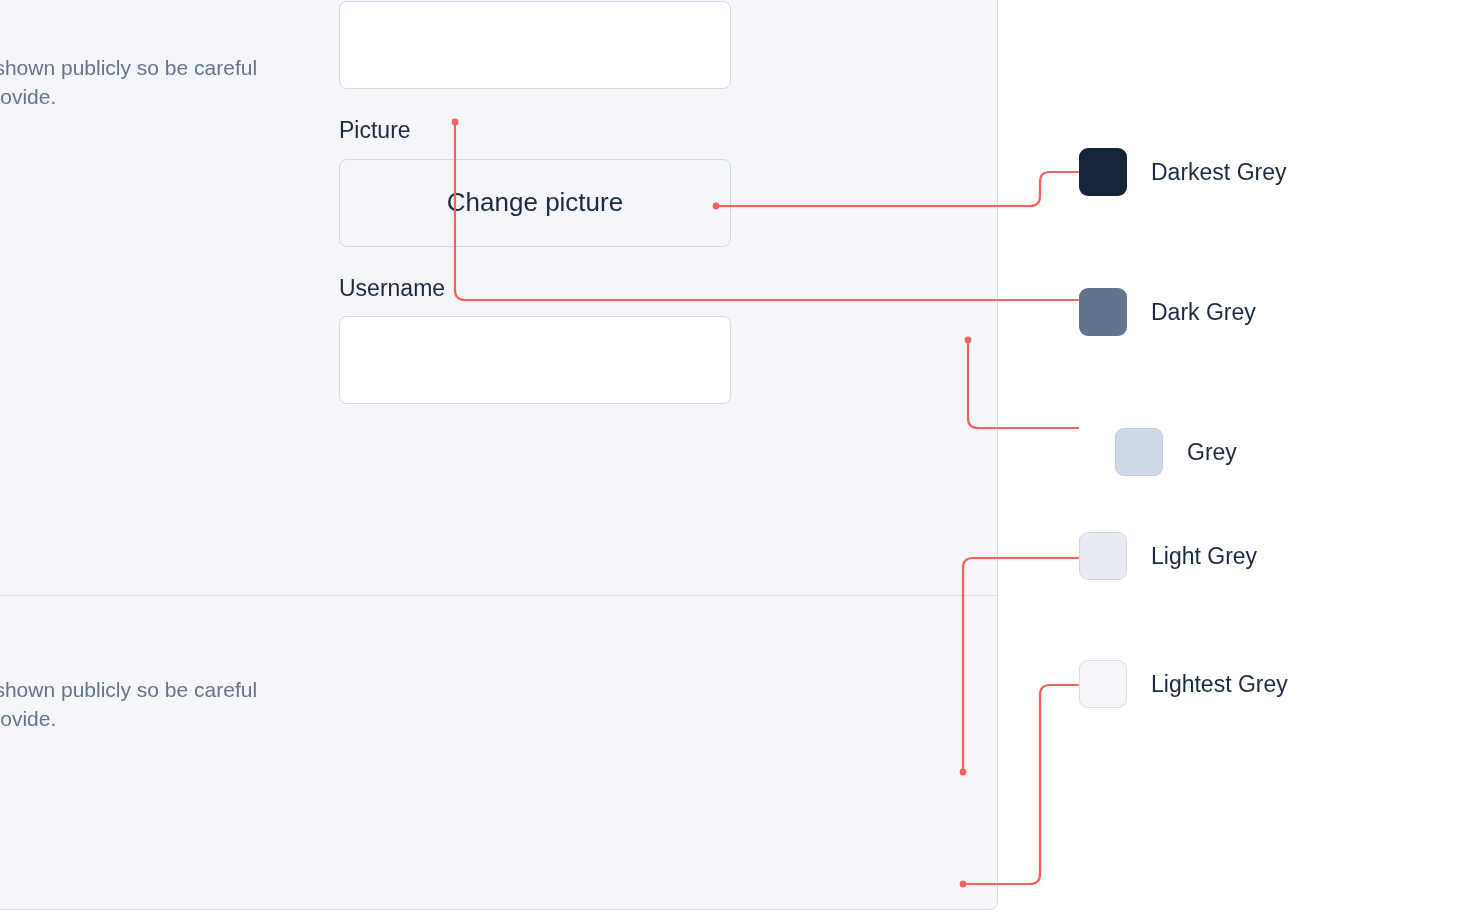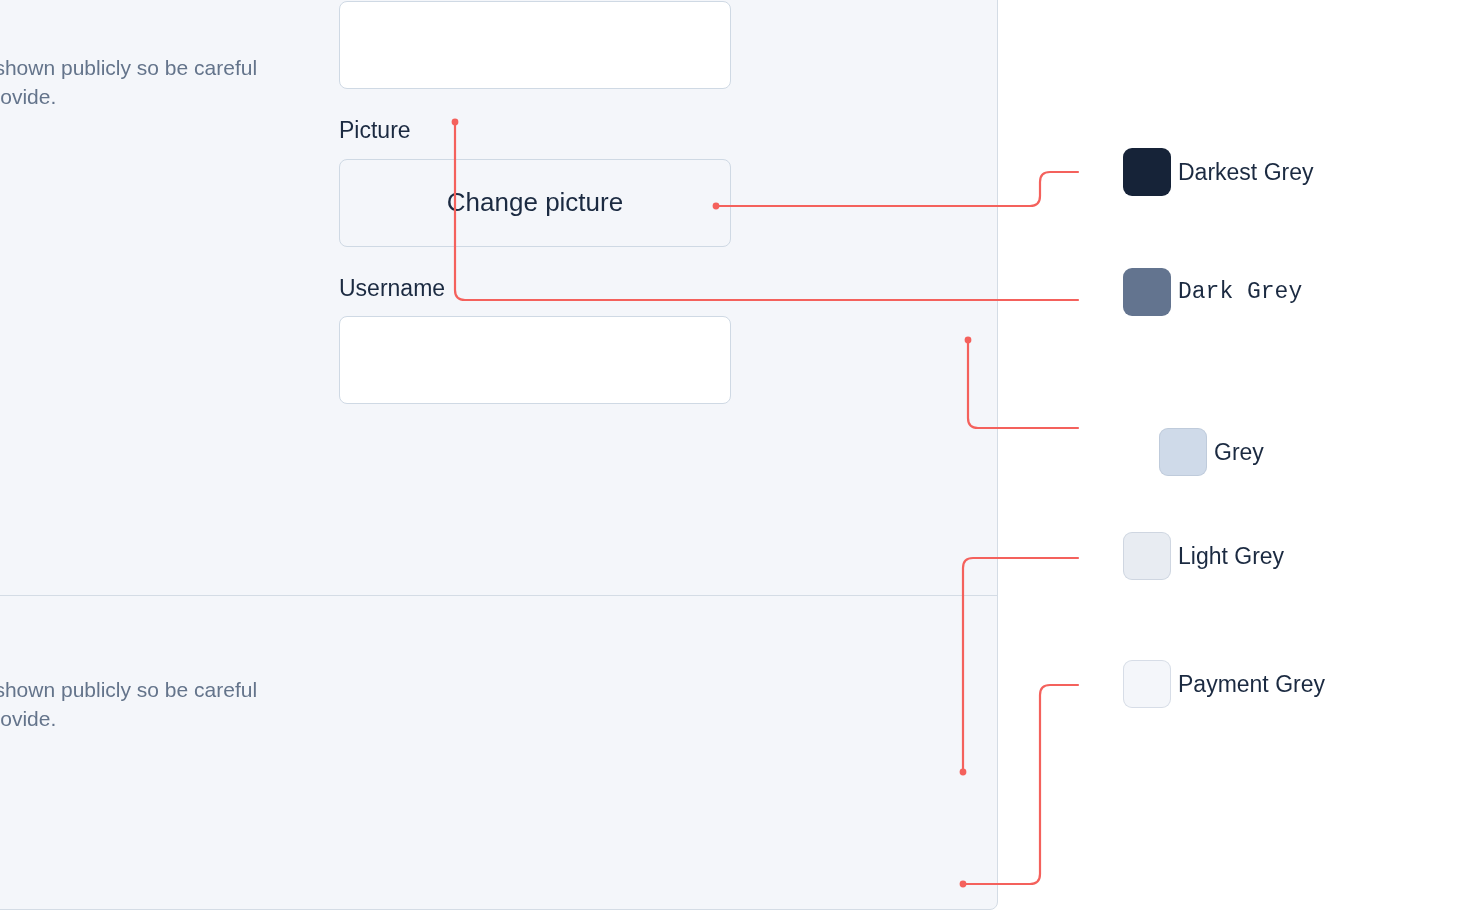--- a/index.html
+++ b/index.html
@@ -138,22 +138,21 @@
     left: 1079px;
     top: 0;
     width: 400px;
     height: 912px;
   }
   .legend-item {
     position: absolute;
     left: 0;
     display: flex;
     align-items: center;
-    gap: 7px;
-    margin-left: 44px;
+    gap: 24px;
   }
   .swatch {
     width: 48px;
     height: 48px;
     border-radius: 9px;
     flex: 0 0 48px;
   }
   .swatch-label {
     font-size: 23px;
     color: #1b2a41;
@@ -238,35 +237,35 @@
     </g>
   </svg>
 
   <div class="legend">
 
     <div class="legend-item" style="top:148px;">
       <span class="swatch" id="sw0" style="background: rgb(22, 35, 56);"></span>
       <span class="swatch-label">Darkest Grey</span>
     </div>
 
-    <div class="legend-item" style="top:268px;font-family:Liberation Mono, monospace;">
+    <div class="legend-item" style="top:288px;">
       <span class="swatch" id="sw1" style="background: rgb(99, 116, 143);"></span>
       <span class="swatch-label">Dark Grey</span>
     </div>
 
     <div class="legend-item" style="top:428px;padding-left:36px;">
       <span class="swatch" id="sw2" style="background: rgb(207, 218, 233); box-shadow: rgba(160, 175, 196, 0.35) 0px 0px 0px 1px inset;"></span>
       <span class="swatch-label">Grey</span>
     </div>
 
     <div class="legend-item" style="top:532px;">
       <span class="swatch" id="sw3" style="background: rgb(232, 236, 242); box-shadow: rgba(160, 175, 196, 0.35) 0px 0px 0px 1px inset;"></span>
       <span class="swatch-label">Light Grey</span>
     </div>
 
     <div class="legend-item" style="top:660px;">
       <span class="swatch" id="sw4" style="background: rgb(244, 246, 250); box-shadow: rgba(160, 175, 196, 0.35) 0px 0px 0px 1px inset;"></span>
-      <span class="swatch-label">Payment Grey</span>
+      <span class="swatch-label">Lightest Grey</span>
     </div>
 
   </div>
 
 </div>
 
 </body></html>

